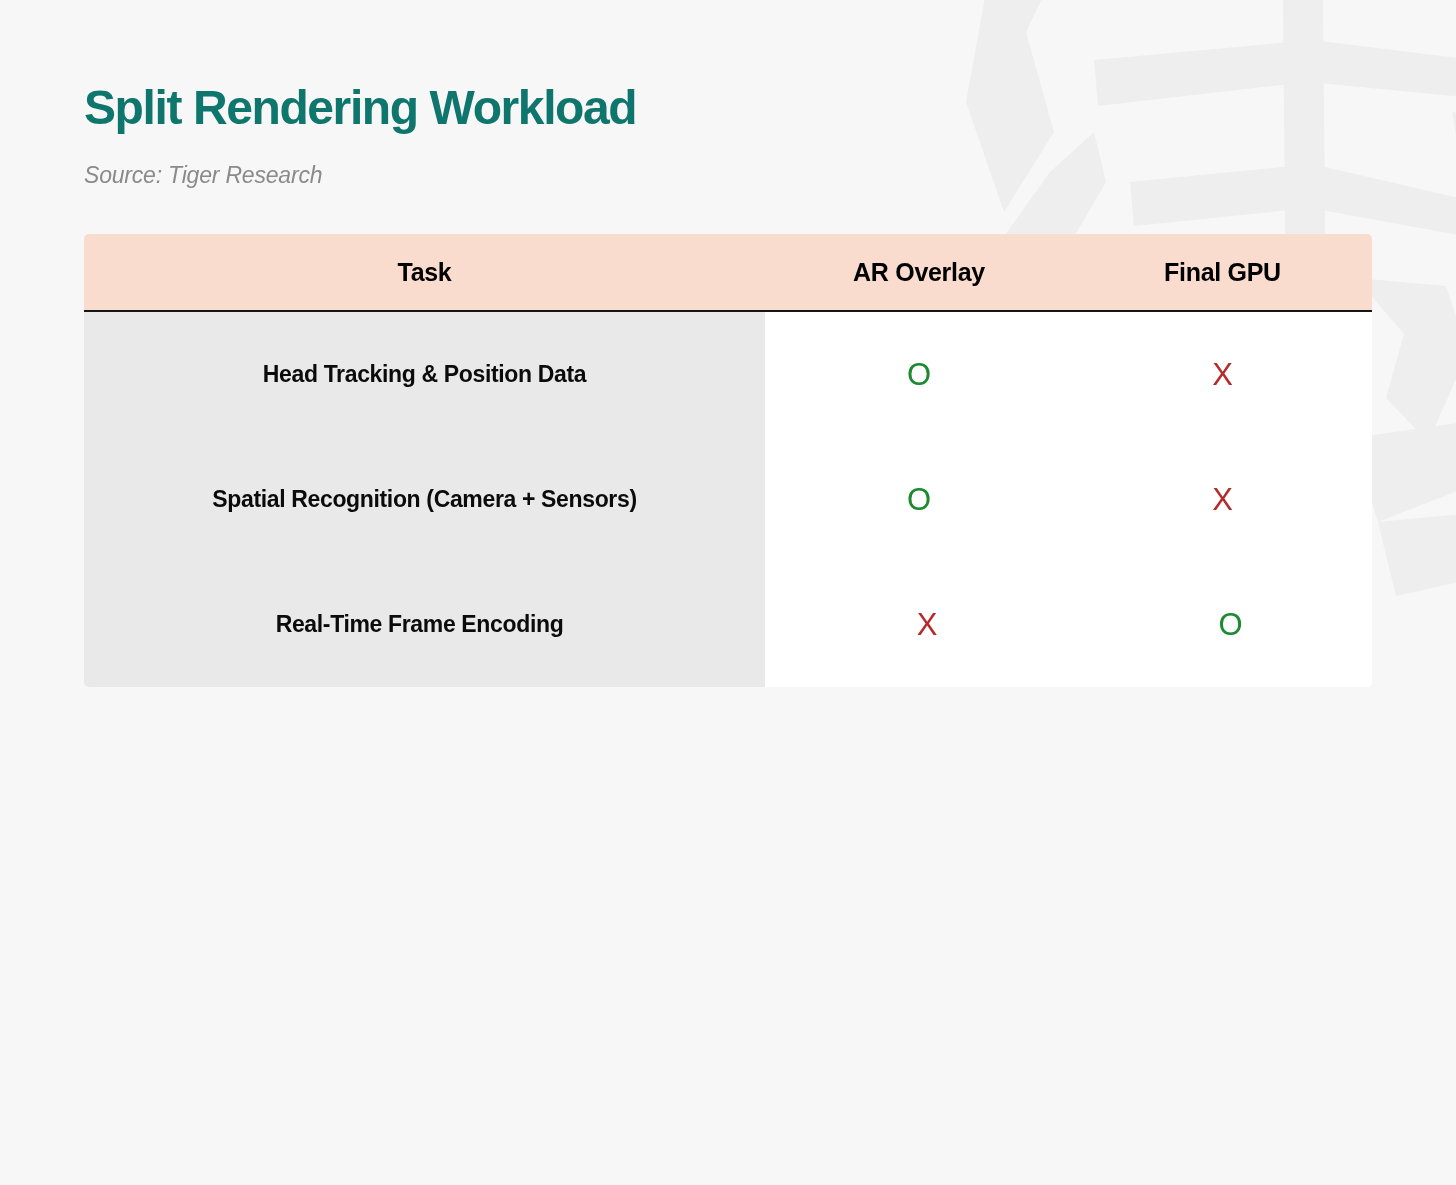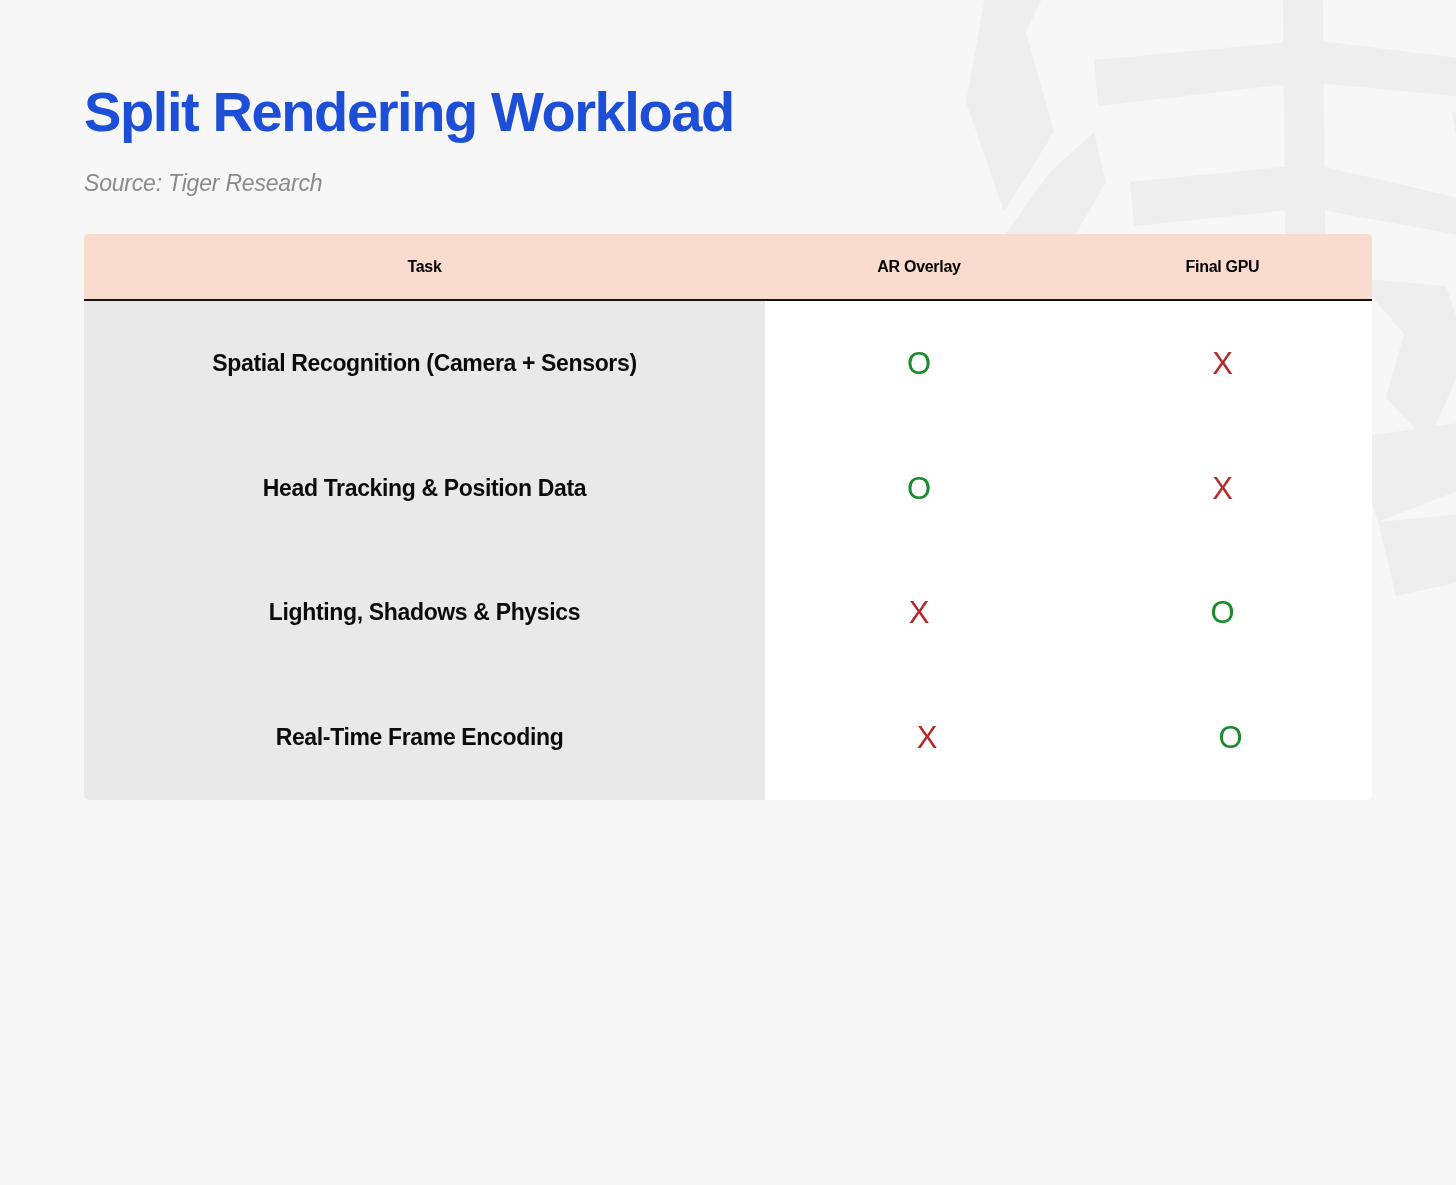--- a/index.html
+++ b/index.html
@@ -38,24 +38,24 @@
   }
 
   .header-block {
     position: absolute;
     left: 84px;
     top: 82px;
     width: 1000px;
   }
 
   .page-title {
-    font-size: 56px;
+    font-size: 48px;
     font-weight: 700;
     letter-spacing: -1.4px;
-    color: #1d4ed8;
+    color: #0f766e;
     line-height: 1.08;
     white-space: nowrap;
   }
 
   .page-source {
     margin-top: 28px;
     font-size: 23px;
     font-style: italic;
     font-weight: 400;
     color: #8a8a8a;
@@ -80,21 +80,21 @@
 
   table.matrix col.col-task    { width: 681px; }
   table.matrix col.col-ar      { width: 308px; }
   table.matrix col.col-gpu     { width: 299px; }
 
   thead tr {
     background: #f9dccd;
   }
 
   thead th {
-    font-size: 16px;
+    font-size: 25px;
     font-weight: 700;
     color: #000000;
     text-align: center;
     padding: 24px 0 23px 0;
     letter-spacing: -0.3px;
     border-bottom: 2px solid #151515;
   }
 
   thead th.th-task { padding-left: 0; }
 
@@ -175,50 +175,41 @@
       <thead>
         <tr>
           <th class="th-task">Task</th>
           <th>AR Overlay</th>
           <th>Final GPU</th>
         </tr>
       </thead>
       <tbody>
 
         <tr>
+          <td class="task-cell">Head Tracking &amp; Position Data</td>
+          <td>
+            <span class="mark ok">O</span>
+          </td>
+          <td>
+            <span class="mark no">X</span>
+          </td>
+        </tr>
+
+        <tr>
           <td class="task-cell">Spatial Recognition (Camera + Sensors)</td>
           <td>
             <span class="mark ok">O</span>
           </td>
           <td>
             <span class="mark no">X</span>
           </td>
         </tr>
 
-        <tr>
-          <td class="task-cell">Head Tracking &amp; Position Data</td>
-          <td>
-            <span class="mark ok">O</span>
-          </td>
-          <td>
-            <span class="mark no">X</span>
-          </td>
-        </tr>
-
-
-
-        <tr>
-          <td class="task-cell">Lighting, Shadows &amp; Physics</td>
-          <td>
-            <span class="mark no">X</span>
-          </td>
-          <td>
-            <span class="mark ok">O</span>
-          </td>
-        </tr>
+
+
 
         <tr>
           <td class="task-cell">Real-Time Frame Encoding</td>
           <td>
             <span class="mark no">X</span>
           </td>
           <td>
             <span class="mark ok">O</span>
           </td>
         </tr>

